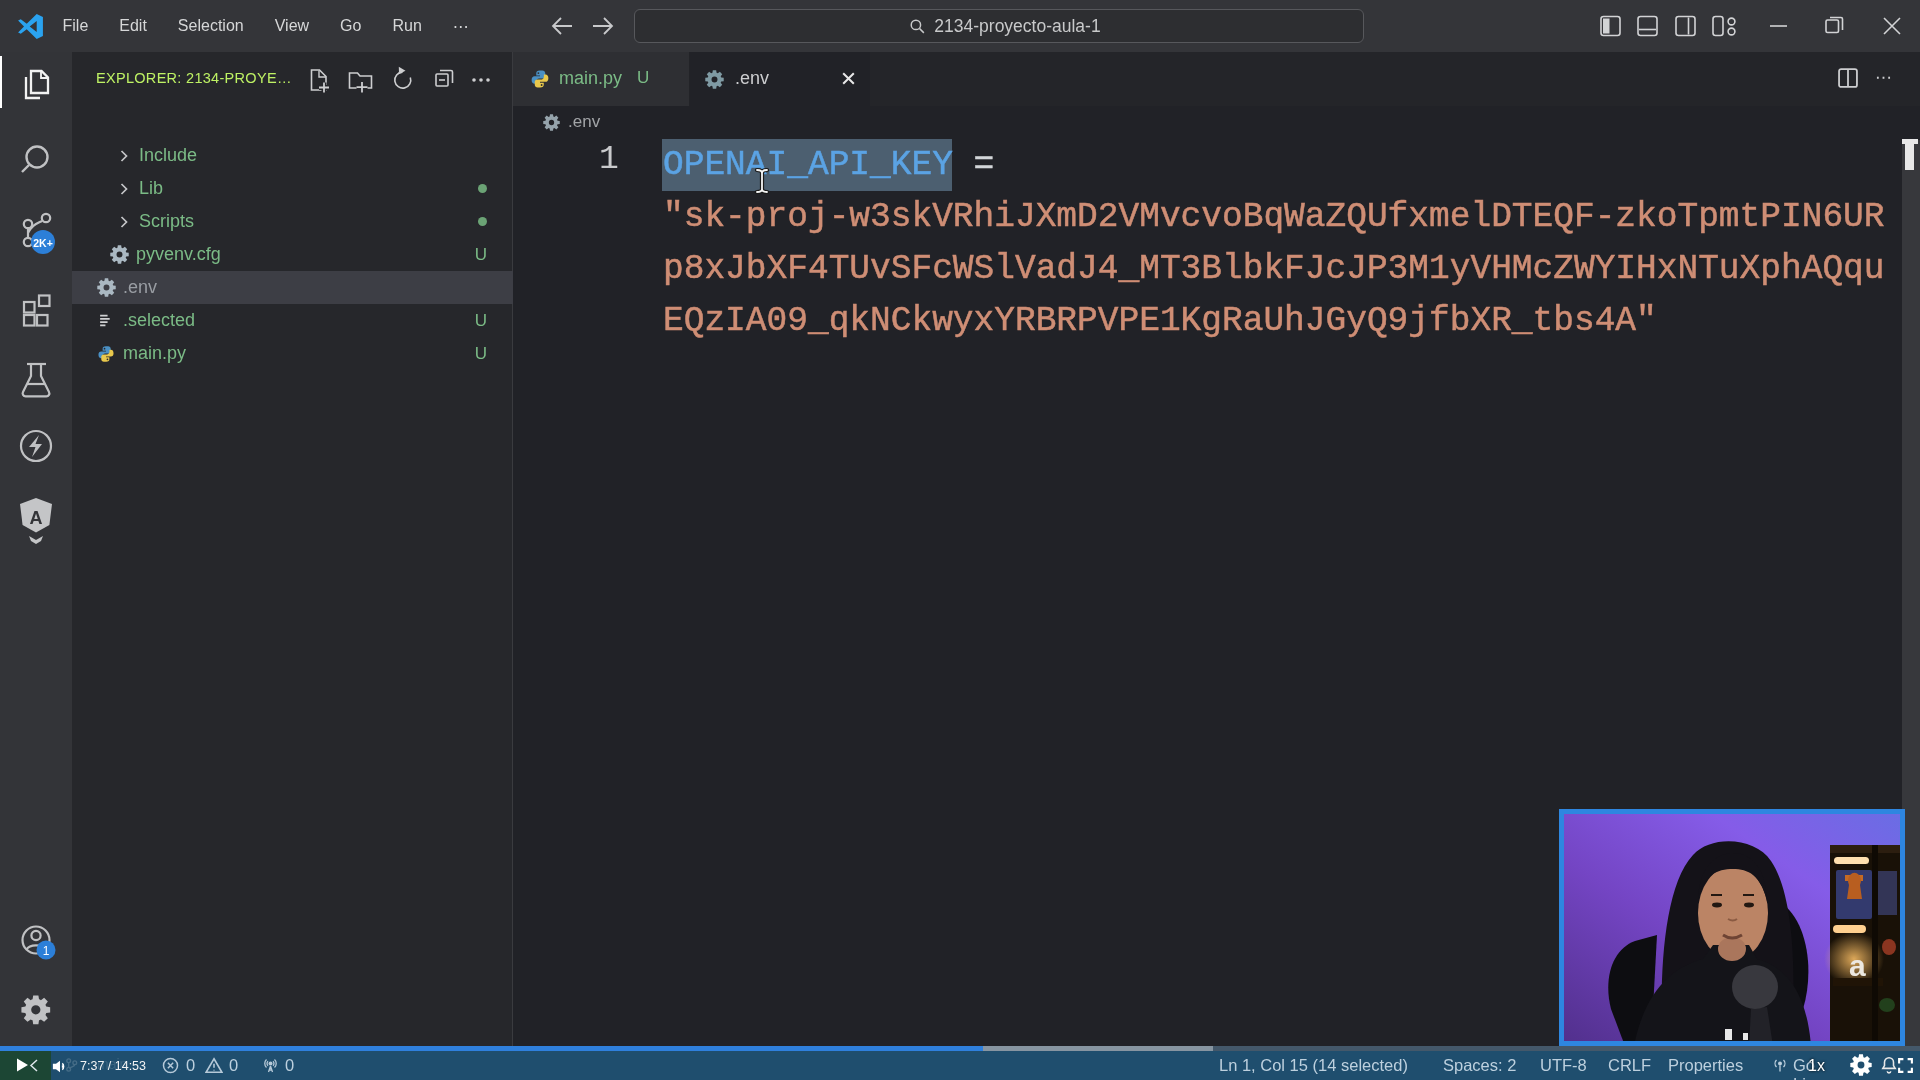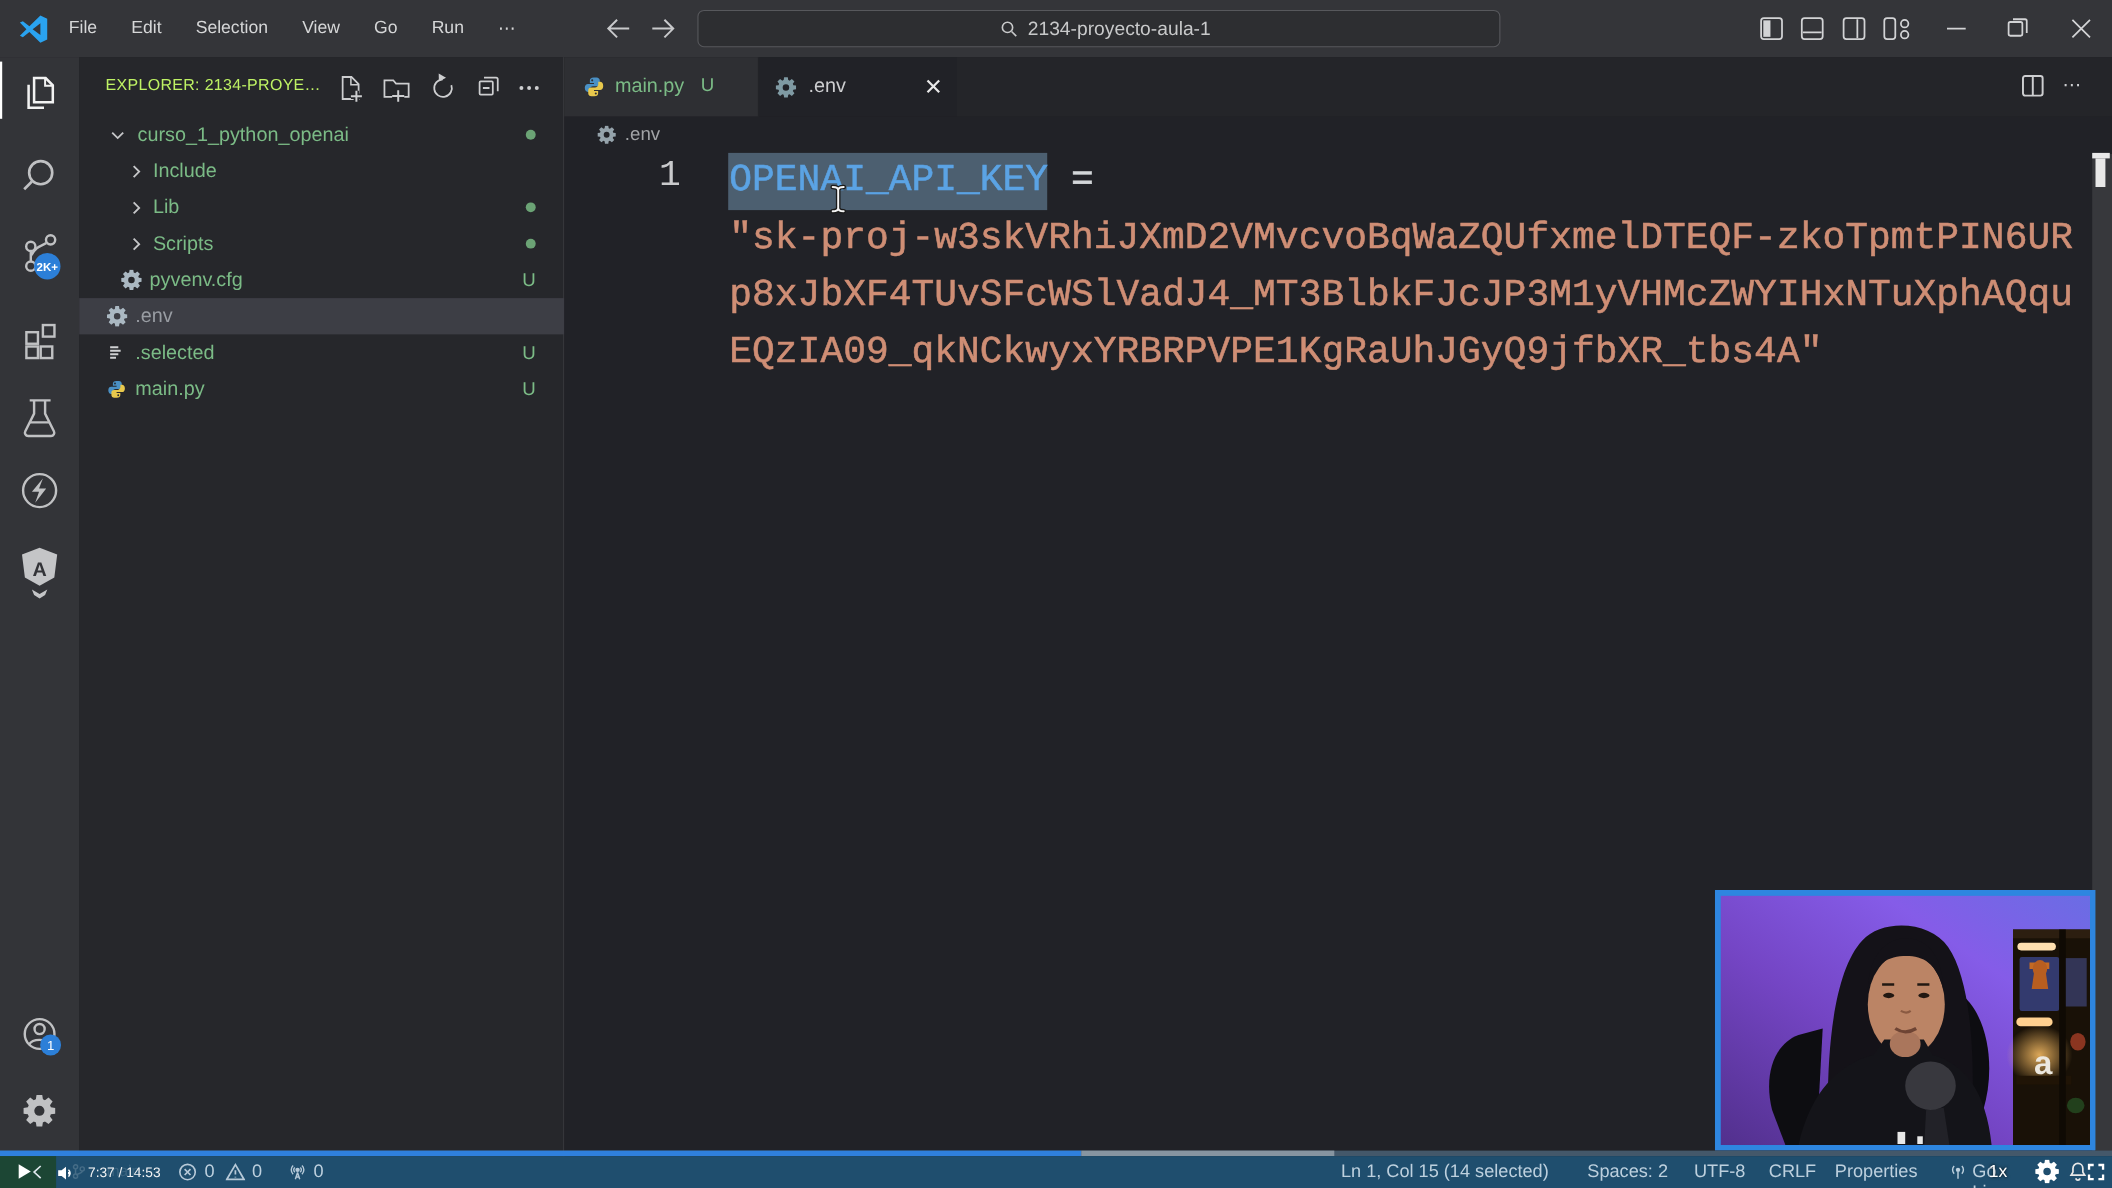--- a/index.html
+++ b/index.html
@@ -156,29 +156,20 @@
 </div>
 <div class="abs" id="tree" style="left:72px;top:106px;width:441px;height:300px;font-size:18px;">
   <style>
     .row { position:absolute; left:0; width:441px; height:33px; display:flex; align-items:center; }
     .grn { color:#7bbb86; }
     .mark { position:absolute; right:26px; top:0; height:33px; display:flex; align-items:center; }
     .dot { width:9px; height:9px; border-radius:50%; background:#6ba375; }
     .U { color:#7bbb86; font-size:17px; }
   </style>
 
-  <div class="row" style="top:0;">
-    <svg width="14" height="14" style="margin-left:28px;" viewBox="0 0 14 14">
-        <path d="M2 4.5 l5 5 5-5" stroke="#c5c6c8" stroke-width="1.7" fill="none"></path>
-      </svg>
-    <span class="grn" style="margin-left:11px;">curso_1_python_openai</span>
-    <span class="mark">
-        <span class="dot"></span>
-      </span>
-  </div>
 
   <div class="row" style="top:33px;">
     <svg width="14" height="14" style="margin-left:45px;" viewBox="0 0 14 14">
         <path d="M4.5 2 l5 5 -5 5" stroke="#c5c6c8" stroke-width="1.7" fill="none"></path>
       </svg>
     <span class="grn" style="margin-left:8px;">Include</span>
   </div>
 
   <div class="row" style="top:66px;">
     <svg width="14" height="14" style="margin-left:45px;" viewBox="0 0 14 14">

